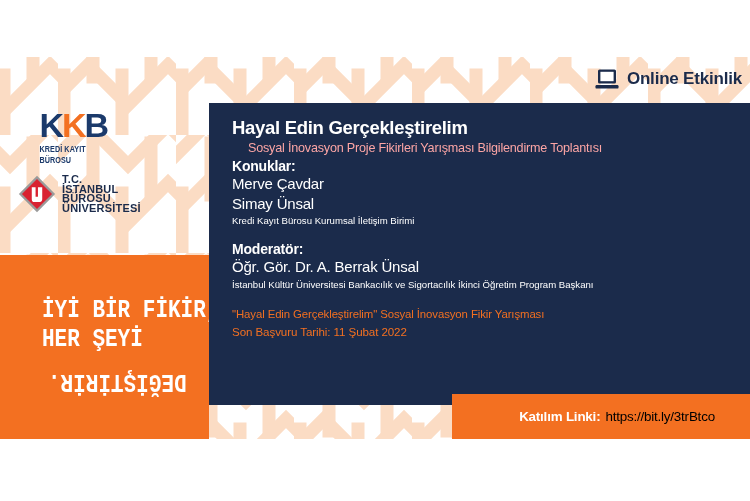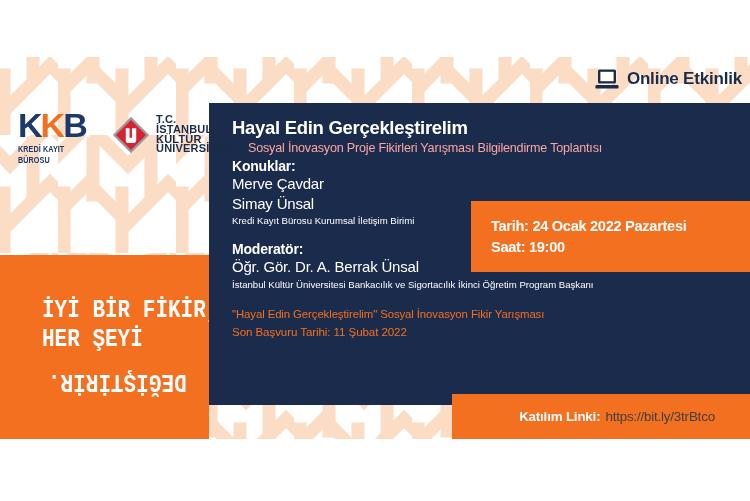--- a/index.html
+++ b/index.html
@@ -63,20 +63,21 @@
 
   
   .logo-row {
     position: absolute;
     left: 18px;
     top: 108px;
     display: flex;
     align-items: center;
     gap: 14px;
     z-index: 6;
+    flex-direction: column;
   }
   .kkb-logo { position: relative; width: 80px; }
   .kkb-mark {
     font-size: 34px;
     line-height: 34px;
     font-weight: bold;
     letter-spacing: -2px;
     color: #1B3A6B;
     font-family: "Liberation Sans", sans-serif;
   }
@@ -250,21 +251,21 @@
   .link-label {
     font-size: 13.4px;
     font-weight: bold;
     color: #ffffff;
     letter-spacing: -0.2px;
     margin-left: 32px;
   }
   .link-url {
     font-size: 13.4px;
     font-weight: 400;
-    color: #404040;
+    color: #000000;
     letter-spacing: -0.2px;
   }
 </style>
 </head>
 <body>
 
 <div id="poster">
 
   <div class="pattern-band">
     <svg class="zig" viewBox="0 0 880 470" preserveAspectRatio="none">
@@ -306,21 +307,21 @@
           <rect x="-13.5" y="-13.5" width="27" height="27" fill="#9A9A9A"></rect>
           <rect x="-11.2" y="-11.2" width="22.4" height="22.4" fill="#D92231"></rect>
         </g>
         <g transform="translate(20,20)">
           <path d="M -5.5 -7 L -1.5 -7 L -1.5 3 L 1 3 L 1 -7 L 5.5 -7 L 5.5 5.5 Q 5.5 8.5 1.5 8.5 L -2.5 8.5 Q -5.5 8.5 -5.5 5.5 Z" fill="#ffffff"></path>
         </g>
       </svg>
       <div class="iku-text">
         <div>T.C.</div>
         <div>İSTANBUL</div>
-        <div>KÜLTÜR</div>
+        <div>BÜROSU</div>
         <div>ÜNİVERSİTESİ</div>
       </div>
     </div>
 
   </div>
 
   <div class="navy-panel">
     <div class="navy-inner">
 
       <div class="ev-title">Hayal Edin Gerçekleştirelim</div>
@@ -338,24 +339,20 @@
       </div>
 
       <div class="footer-note">
         <div class="note-line1">"Hayal Edin Gerçekleştirelim" Sosyal İnovasyon Fikir Yarışması</div>
         <div class="note-line2">Son Başvuru Tarihi: 11 Şubat 2022</div>
       </div>
 
     </div>
   </div>
 
-  <div class="date-box">
-    <div class="date-line">Tarih: 24 Ocak 2022 Pazartesi</div>
-    <div class="date-line">Saat: 19:00</div>
-  </div>
 
   <div class="slogan-panel">
     <div class="slogan-inner">
       <div class="slogan-line">İYİ BİR FİKİR,</div>
       <div class="slogan-line">HER ŞEYİ</div>
       <div class="slogan-line flip">DEĞİŞTİRİR.</div>
     </div>
   </div>
 
   <div class="link-bar">

